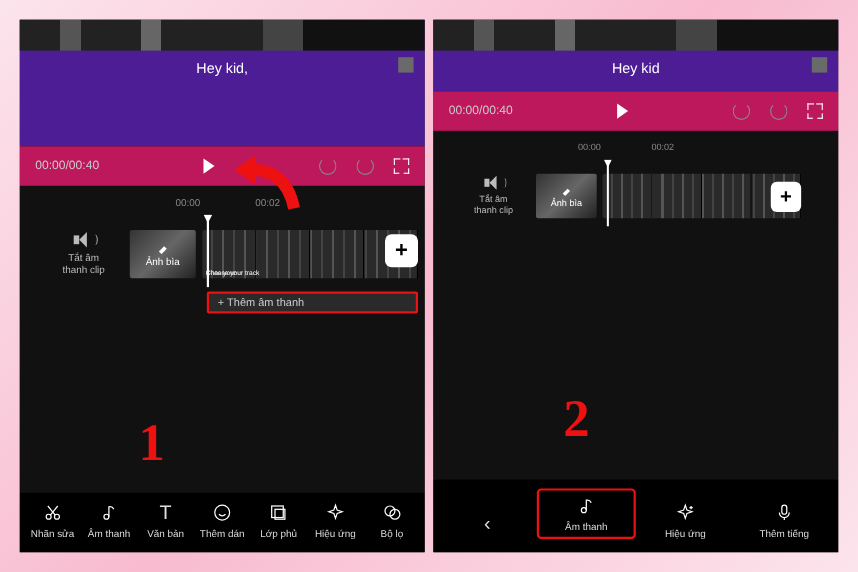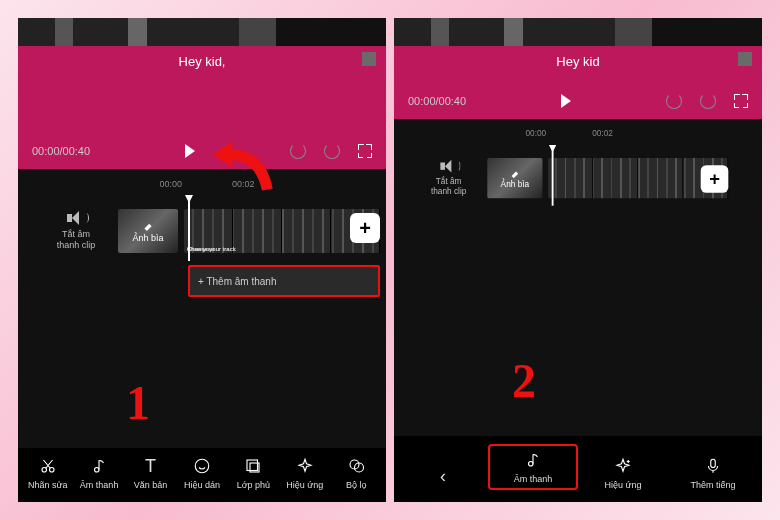--- a/index.html
+++ b/index.html
@@ -1,19 +1,19 @@
 <!DOCTYPE html>
 <html><head>
 <meta charset="utf-8">
 <style>
 * { margin:0; padding:0; box-sizing:border-box; font-family:-apple-system,Arial,sans-serif; }
 html,body { width:780px; height:520px; overflow:hidden; }
 body { background:linear-gradient(135deg,#fce4ec,#f8bbd0,#fce4ec); display:flex; padding:18px; gap:8px; }
 .panel { flex:1; background:#000; display:flex; flex-direction:column; position:relative; color:#fff; }
-.preview { background:#be185d; }
+.preview { background:#4c1d95; }
 .preview-img { height:28px; background:linear-gradient(90deg,#222 0 10%,#555 10% 15%,#222 15% 30%,#666 30% 35%,#222 35% 60%,#444 60% 70%,#111 70% 100%); }
 .subtitle-bar { display:flex; justify-content:center; align-items:center; padding:8px 0 14px; position:relative; }
 .subtitle { font-size:13px; text-align:center; white-space:pre; }
 .subtitle-box { position:absolute; right:10px; top:6px; width:14px; height:14px; background:#6a6a6a; }
 .transport { display:flex; align-items:center; background:#be185d; padding:0 14px; height:36px; color:#ccc; font-size:11px; gap:18px; }
 .transport .time { flex:0 0 auto; }
 .transport .spacer { flex:1; }
 .tri-play { width:0; height:0; border-left:10px solid #fff; border-top:7px solid transparent; border-bottom:7px solid transparent; }
 .arc { width:16px; height:16px; border:1.5px solid #888; border-radius:50%; border-top-color:transparent; position:relative; }
 .arc.redo { transform:scaleX(-1); }
@@ -33,21 +33,21 @@
 .mute-icon::after { content:""; position:absolute; left:5px; top:0; width:0; height:0; border-right:7px solid #bbb; border-top:7px solid transparent; border-bottom:7px solid transparent; }
 .mute-icon .wave { position:absolute; right:-4px; top:2px; width:6px; height:10px; border:1.5px solid #bbb; border-radius:50%; border-left:0; border-top:0; border-bottom:0; }
 .cover-clip { width:60px; height:44px; background:linear-gradient(135deg,#333,#666,#222); border-radius:2px; margin-left:6px; display:flex; flex-direction:column; justify-content:center; align-items:center; font-size:9px; position:relative; }
 .cover-clip .pen { width:12px; height:12px; background:#fff; clip-path:polygon(20% 80%,60% 40%,80% 60%,40% 100%); margin-bottom:2px; }
 .track { flex:1; margin-left:6px; height:44px; background:repeating-linear-gradient(90deg,#2a2a2a 0 8px,#444 8px 10px,#2a2a2a 10px 18px,#555 18px 20px); border-radius:2px; position:relative; display:flex; }
 .track .thumb { flex:1; border-right:1px solid #000; }
 .track-label { position:absolute; bottom:1px; left:3px; font-size:6px; color:#ccc; }
 .playhead { position:absolute; top:4px; bottom:0; width:2px; background:#fff; left:154px; }
 .playhead::before { content:""; position:absolute; top:-4px; left:-3px; width:8px; height:8px; background:#fff; clip-path:polygon(50% 100%,0 0,100% 0); }
 .add-btn { position:absolute; right:6px; width:30px; height:30px; background:#fff; border-radius:6px; display:flex; justify-content:center; align-items:center; color:#000; font-size:20px; font-weight:bold; }
-.add-sound-strip { margin:4px 6px 0 154px; height:32px; background:#2a2a2a; border-radius:2px; display:flex; align-items:center; padding-left:8px; font-size:10px; color:#ccc; border:2px solid #e11;text-align:right; }
+.add-sound-strip { margin:4px 6px 0 154px; height:20px; background:#2a2a2a; border-radius:2px; display:flex; align-items:center; padding-left:8px; font-size:10px; color:#ccc; border:2px solid #e11;text-align:right; }
 .toolbar { display:flex; background:#000; padding:8px 4px 12px; justify-content:space-around; align-items:flex-end; }
 .tool { text-align:center; font-size:9px; color:#ddd; flex:1; }
 .tool .ico { height:20px; display:flex; justify-content:center; align-items:center; margin-bottom:4px; }
 .tool.back { font-size:18px; }
 .highlight-red { border:2.5px solid #e11; border-radius:4px; padding:4px 8px; }
 .step-num { position:absolute; font-size:48px; font-weight:bold; color:#e11; font-family:Georgia,serif; }
 .arrow { position:absolute; width:80px; height:70px; pointer-events:none; }
 .arrow svg { width:100%; height:100%; }
 .rulegap { height:50px; }
 .panel2 .tl-body,.panel2 .tl-header { transform:scale(0.92); transform-origin:left top; }
@@ -136,21 +136,21 @@
             <circle cx="9" cy="17" r="3"></circle>
             <path d="M12 17 V5 Q16 4 18 8"></path>
           </svg>
         </div><span>Âm thanh</span></div>
     <div class="tool"><div class="ico" style="font-size:18px;">T</div><span>Văn bản</span></div>
     <div class="tool"><div class="ico">
           <svg width="18" height="18" viewBox="0 0 24 24" fill="none" stroke="#fff" stroke-width="1.5">
             <circle cx="12" cy="12" r="9"></circle>
             <path d="M8 14 Q12 18 16 14 M9 10h.01 M15 10h.01"></path>
           </svg>
-        </div><span>Hiệu dán</span></div>
+        </div><span>Thêm dán</span></div>
     <div class="tool"><div class="ico">
           <svg width="18" height="18" viewBox="0 0 24 24" fill="none" stroke="#fff" stroke-width="1.5">
             <rect x="4" y="4" width="14" height="14"></rect>
             <rect x="8" y="8" width="12" height="12"></rect>
           </svg>
         </div><span>Lớp phủ</span></div>
     <div class="tool"><div class="ico">
           <svg width="18" height="18" viewBox="0 0 24 24" fill="none" stroke="#fff" stroke-width="1.5">
             <path d="M12 3 L14 9 L20 11 L14 13 L12 19 L10 13 L4 11 L10 9 Z"></path>
           </svg>

